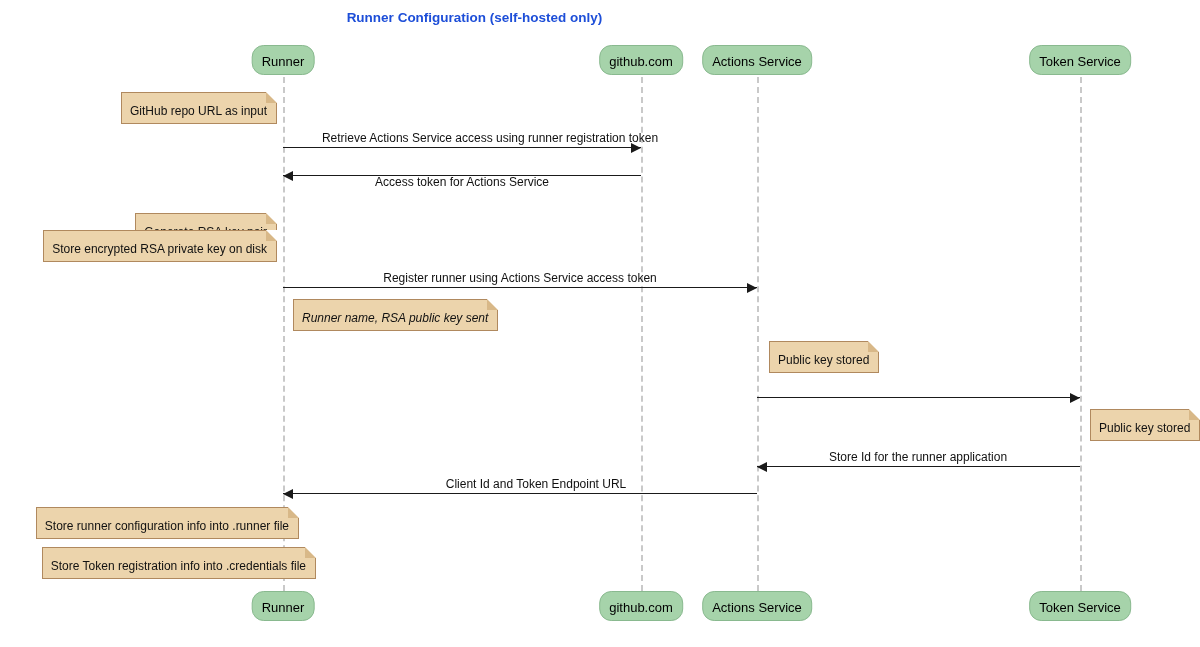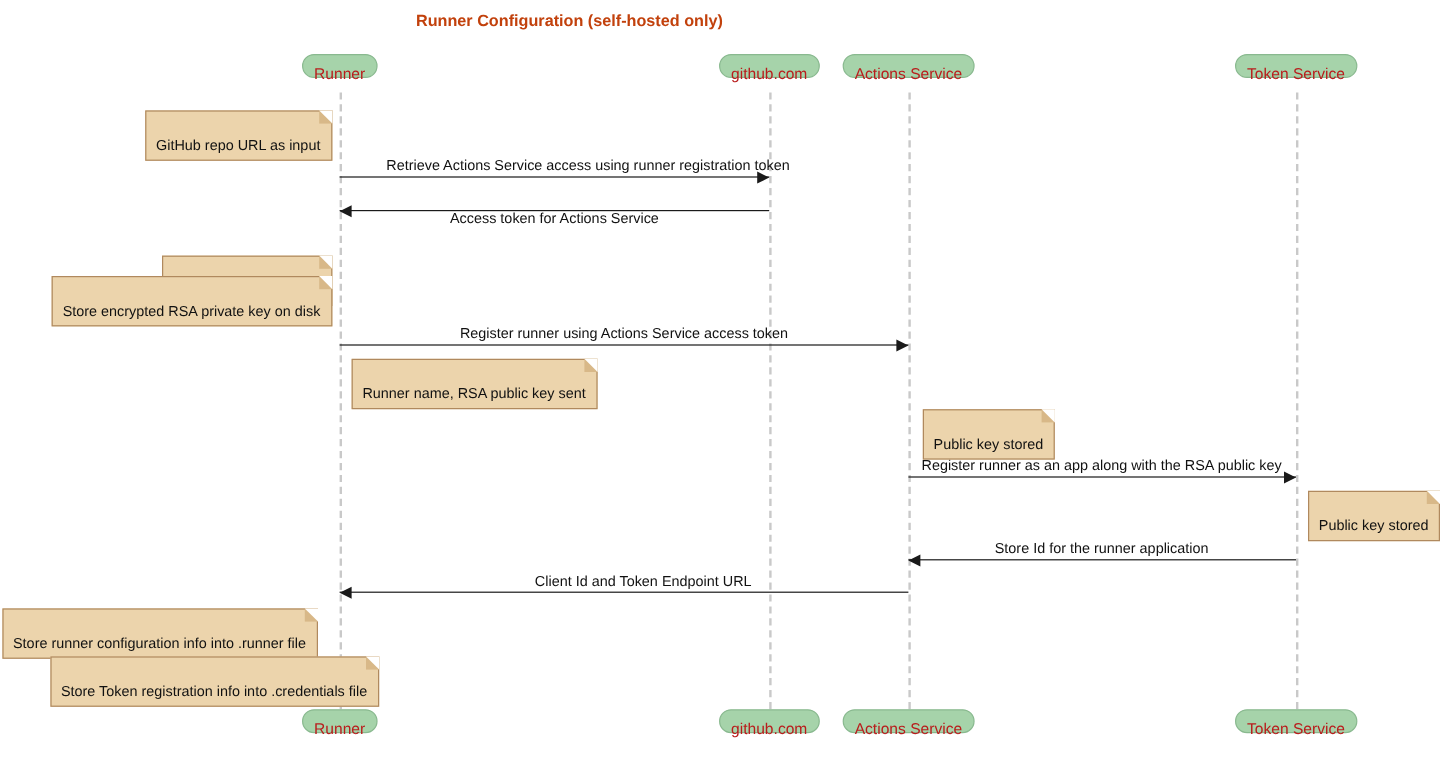--- a/index.html
+++ b/index.html
@@ -11,48 +11,48 @@
     font-family: "Liberation Sans", sans-serif;
     color: #111111;
     overflow: hidden;
   }
   .title {
     position: absolute;
     top: 10px; left: 0; width: 949px;
     text-align: center;
     font-size: 13.5px;
     font-weight: bold;
-    color: #c2410c;
+    color: #1d4ed8;
   }
   .lifeline {
     position: absolute;
     width: 0;
     border-left: 2px dashed #c9c9c9;
     top: 77px;
     height: 514px;
   }
   .actor-box {
     position: absolute;
-    height: 20px;
+    height: 30px;
     line-height: 32px;
     padding: 0 9px;
     background: #a6d3aa;
     border: 1px solid #89b98f;
     border-radius: 12px;
     font-size: 13px;
-    color: #b91c1c;
+    color: #000000;
     transform: translateX(-50%);
     white-space: nowrap;
     box-sizing: border-box;
   }
   .note {
     position: absolute;
     background: #ecd4ac;
     border: 1px solid #b0895e;
-    padding: 21px 9px 5px 8px;
+    padding: 11px 9px 5px 8px;
     font-size: 12px;
     white-space: nowrap;
     box-sizing: border-box;
   }
   .note::before {
     content: "";
     position: absolute;
     top: -1px; right: -1px;
     width: 0; height: 0;
     border-style: solid;
@@ -113,34 +113,33 @@
   <div class="arrowhead-right" style="left:631px; top:143px;"></div>
 
   <div class="msg-label" style="left:462px; top:159px;margin-top:16px;">Access token for Actions Service</div>
   <div class="msg-line" style="left:283px; top:175px; width:358px;"></div>
   <div class="arrowhead-left" style="left:283px; top:171px;"></div>
 
   <div class="msg-label" style="left:520px; top:271px;">Register runner using Actions Service access token</div>
   <div class="msg-line" style="left:283px; top:287px; width:474px;"></div>
   <div class="arrowhead-right" style="left:747px; top:283px;"></div>
 
-  <div class="msg-label" style="left:918px; top:381px;">Register runner as an app along with the RSA public key</div>
   <div class="msg-line" style="left:757px; top:397px; width:323px;"></div>
   <div class="arrowhead-right" style="left:1070px; top:393px;"></div>
 
   <div class="msg-label" style="left:918px; top:450px;">Store Id for the runner application</div>
   <div class="msg-line" style="left:757px; top:466px; width:323px;"></div>
   <div class="arrowhead-left" style="left:757px; top:462px;"></div>
 
   <div class="msg-label" style="left:536px; top:477px;">Client Id and Token Endpoint URL</div>
   <div class="msg-line" style="left:283px; top:493px; width:474px;"></div>
   <div class="arrowhead-left" style="left:283px; top:489px;"></div>
 
   <div class="note" style="right:923px; top:92px;">GitHub repo URL as input</div>
   <div class="note" style="right:923px; top:189px;margin-top:24px;">Generate RSA key pair</div>
   <div class="note" style="right:923px; top:230px;">Store encrypted RSA private key on disk</div>
-  <div class="note" style="left:293px; top:299px;">Runner name, RSA public key sent</div>
+  <div class="note" style="left:293px; top:299px;font-style:italic;">Runner name, RSA public key sent</div>
   <div class="note" style="left:769px; top:341px;">Public key stored</div>
   <div class="note" style="left:1090px; top:409px;">Public key stored</div>
-  <div class="note" style="right:935px; top:507px;">Store runner configuration info into .runner file</div>
+  <div class="note" style="right:901px; top:507px;">Store runner configuration info into .runner file</div>
   <div class="note" style="right:884px; top:547px;">Store Token registration info into .credentials file</div>
 
 </div>
 
 </body></html>

